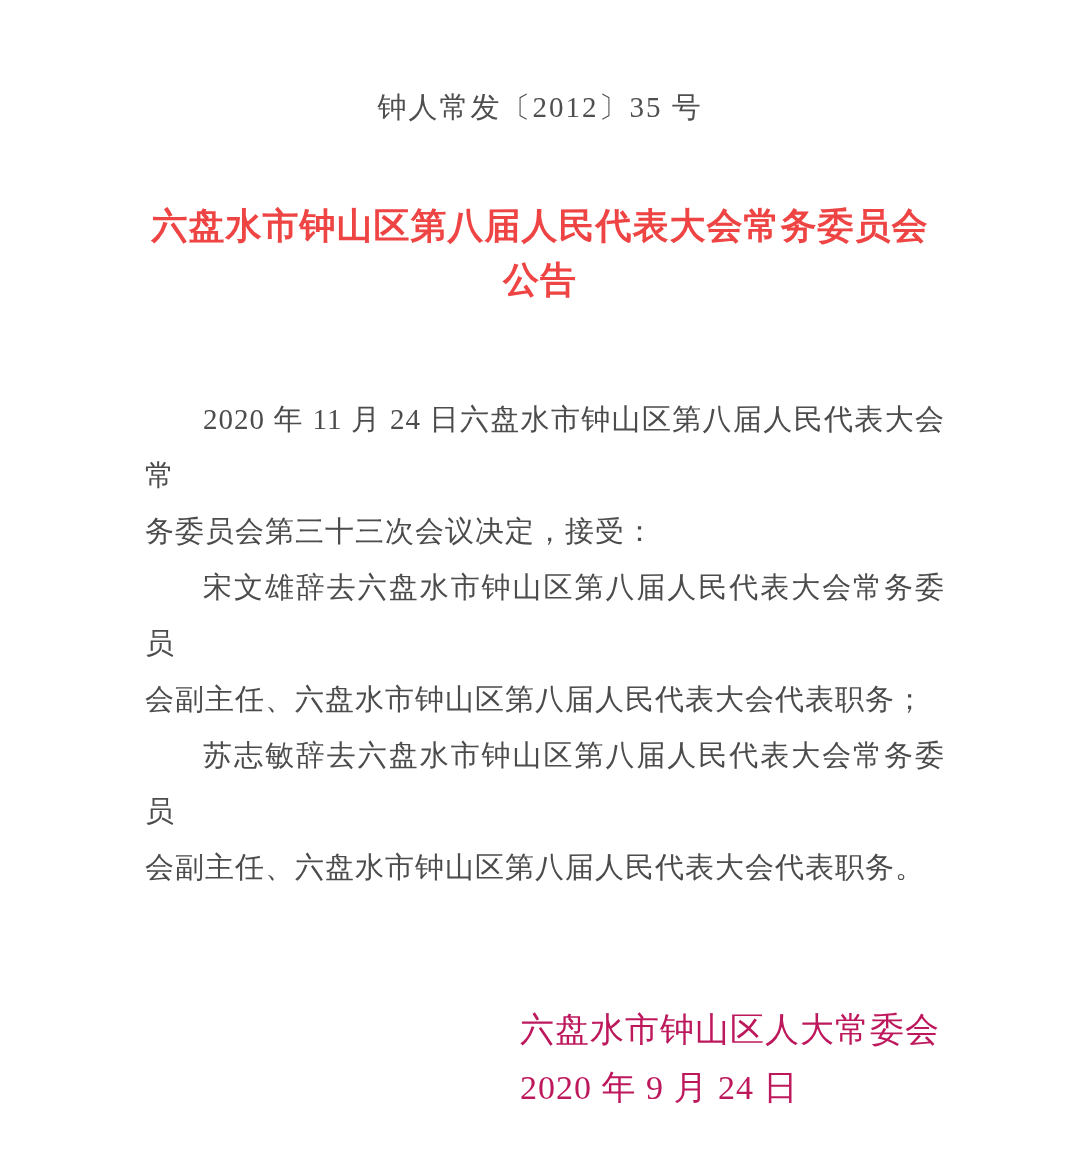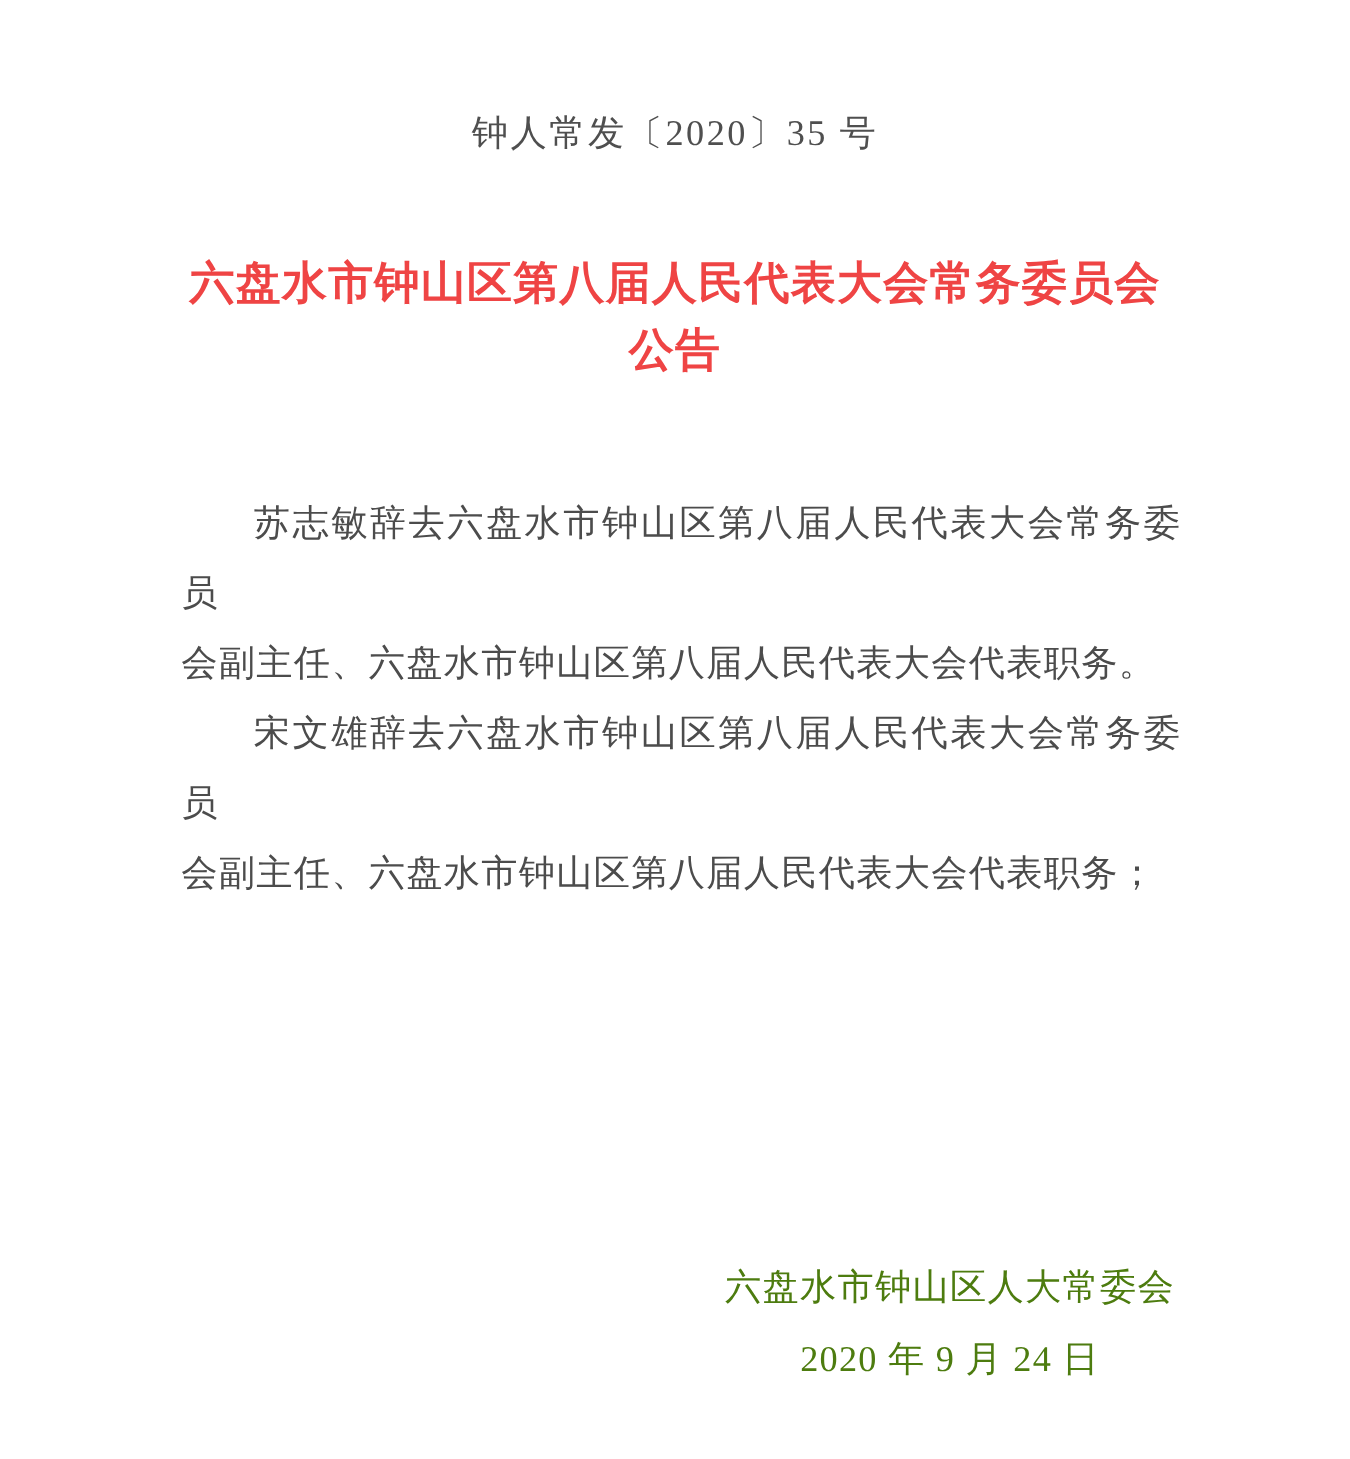--- a/index.html
+++ b/index.html
@@ -57,52 +57,56 @@
   }
   .doc-body .line.fill {
     white-space: normal;
     text-align: justify;
     text-align-last: justify;
   }
   .doc-footer {
     position: absolute;
     top: 1001px;
     right: 140px;
-    text-align: center;
-    font-size: 29px;
+    text-align: left;
+    font-size: 34px;
     line-height: 58px;
-    color: #4d7c0f;
+    color: #be185d;
   }
   .doc-footer .signature {
     letter-spacing: 1px;
   }
   .doc-footer .date {
     letter-spacing: 1px;
   }
 </style>
 </head>
 <body>
 
 <div class="page">
 
-  <div class="doc-number">钟人常发〔2020〕35 号</div>
+  <div class="doc-number">钟人常发〔2012〕35 号</div>
 
   <div class="doc-title">
     <div>六盘水市钟山区第八届人民代表大会常务委员会</div>
     <div>公告</div>
   </div>
 
   <div class="doc-body">
     <div class="paragraph">
-      <div class="line indent fill">苏志敏辞去六盘水市钟山区第八届人民代表大会常务委员</div>
-      <div class="line">会副主任、六盘水市钟山区第八届人民代表大会代表职务。</div>
+      <div class="line indent fill">2020 年 11 月 24 日六盘水市钟山区第八届人民代表大会常</div>
+      <div class="line">务委员会第三十三次会议决定，接受：</div>
     </div>
     <div class="paragraph">
       <div class="line indent fill">宋文雄辞去六盘水市钟山区第八届人民代表大会常务委员</div>
       <div class="line">会副主任、六盘水市钟山区第八届人民代表大会代表职务；</div>
+    </div>
+    <div class="paragraph">
+      <div class="line indent fill">苏志敏辞去六盘水市钟山区第八届人民代表大会常务委员</div>
+      <div class="line">会副主任、六盘水市钟山区第八届人民代表大会代表职务。</div>
     </div>
   </div>
 
   <div class="doc-footer">
     <div class="signature">六盘水市钟山区人大常委会</div>
     <div class="date">2020 年 9 月 24 日</div>
   </div>
 
 </div>
 

